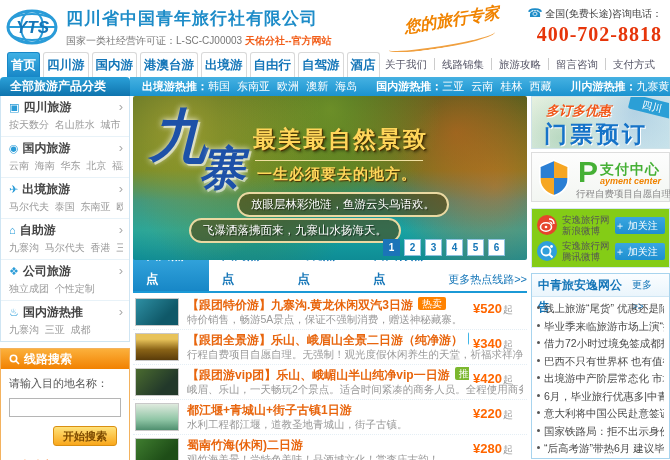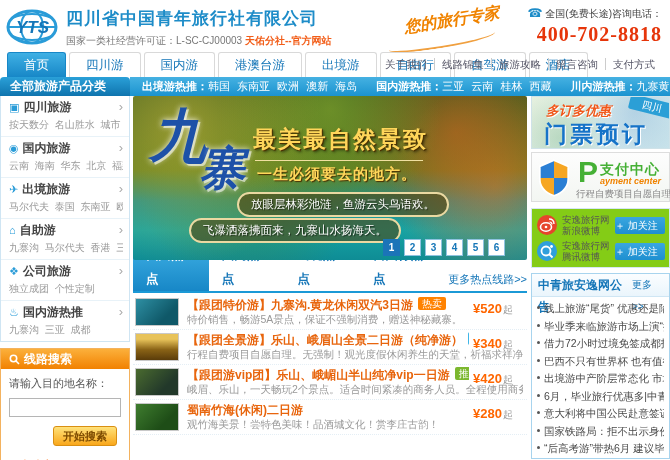--- a/index.html
+++ b/index.html
@@ -19,21 +19,21 @@
           border-bottom:2px solid #f0a040;border-radius:0 0 100% 60%;transform:rotate(-8deg);}
   .phone-box{position:absolute;right:8px;top:6px;text-align:right;}
   .phone-l1{font-size:10px;color:#444;}
   .ph-ic{color:#1d8cc8;font-size:12px;margin-right:3px;}
   .phone-num{font-family:"Liberation Serif","DejaVu Serif",serif;font-size:20px;font-weight:bold;
              color:#e6350a;letter-spacing:1px;margin-top:2px;}
 
   
   .nav{position:absolute;top:52px;left:0;width:670px;height:25px;background:#fff;display:flex;align-items:flex-end;}
   .nav-tabs{display:flex;gap:3px;padding-left:7px;}
-  .nav-tab{height:24px;line-height:24px;padding:0 16px;font-size:12.5px;font-weight:normal;color:#1576b8;
+  .nav-tab{height:24px;line-height:24px;padding:0 3px;font-size:12.5px;font-weight:bold;color:#1576b8;
            background:#fff;border:1px solid #d9d9d9;border-bottom:none;border-radius:3px 3px 0 0;cursor:pointer;}
   .nav-tab.active{background:linear-gradient(#3fb0e4,#1787c7);color:#fff;border-color:#1787c7;}
   .nav-links{position:absolute;right:8px;top:0;height:25px;line-height:25px;font-size:10.5px;color:#556;}
   .nav-link{cursor:pointer;padding:0 7px;}
   .nav-link + .nav-link{border-left:1px solid #ccc;}
 
   
   .hotbar{position:absolute;top:77px;left:0;width:670px;height:19px;display:flex;}
   .cat-head{width:120px;padding-left:10px;background:linear-gradient(#2aa0d8,#0f74ae);color:#fff;
             font-size:12px;font-weight:bold;line-height:19px;border-radius:4px 4px 0 0;}
@@ -307,20 +307,26 @@
           <span class="pdesc">行程自费项目自愿自理。无强制！观光度假休闲养生的天堂，祈福求祥净化心灵</span>
           <span class="pprice"><b>¥340</b><i>起</i></span>
         </li>
         <li class="p">
           <span class="thumb t3"></span>
           <span class="pt-row"><a class="ptitle">【跟团游vip团】乐山、峨嵋山半山纯净vip一日游</a><span class="badge b2">推荐</span></span>
           <span class="pdesc">峨眉、乐山，一天畅玩2个景点。适合时间紧凑的商务人员。全程使用商务车。</span>
           <span class="pprice"><b>¥420</b><i>起</i></span>
         </li>
         <li class="p">
+          <span class="thumb t4"></span>
+          <span class="pt-row"><a class="ptitle">都江堰+青城山+街子古镇1日游</a></span>
+          <span class="pdesc">水利工程都江堰，道教圣地青城山，街子古镇。</span>
+          <span class="pprice"><b>¥220</b><i>起</i></span>
+        </li>
+        <li class="p">
           <span class="thumb t5"></span>
           <span class="pt-row"><a class="ptitle">蜀南竹海(休闲)二日游</a></span>
           <span class="pdesc">观竹海美景！尝特色美味！品酒城文化！赏李庄古韵！</span>
           <span class="pprice"><b>¥280</b><i>起</i></span>
         </li>
       </ul>
     </section>
 
     <aside class="rightcol">
       <div class="ticket">

